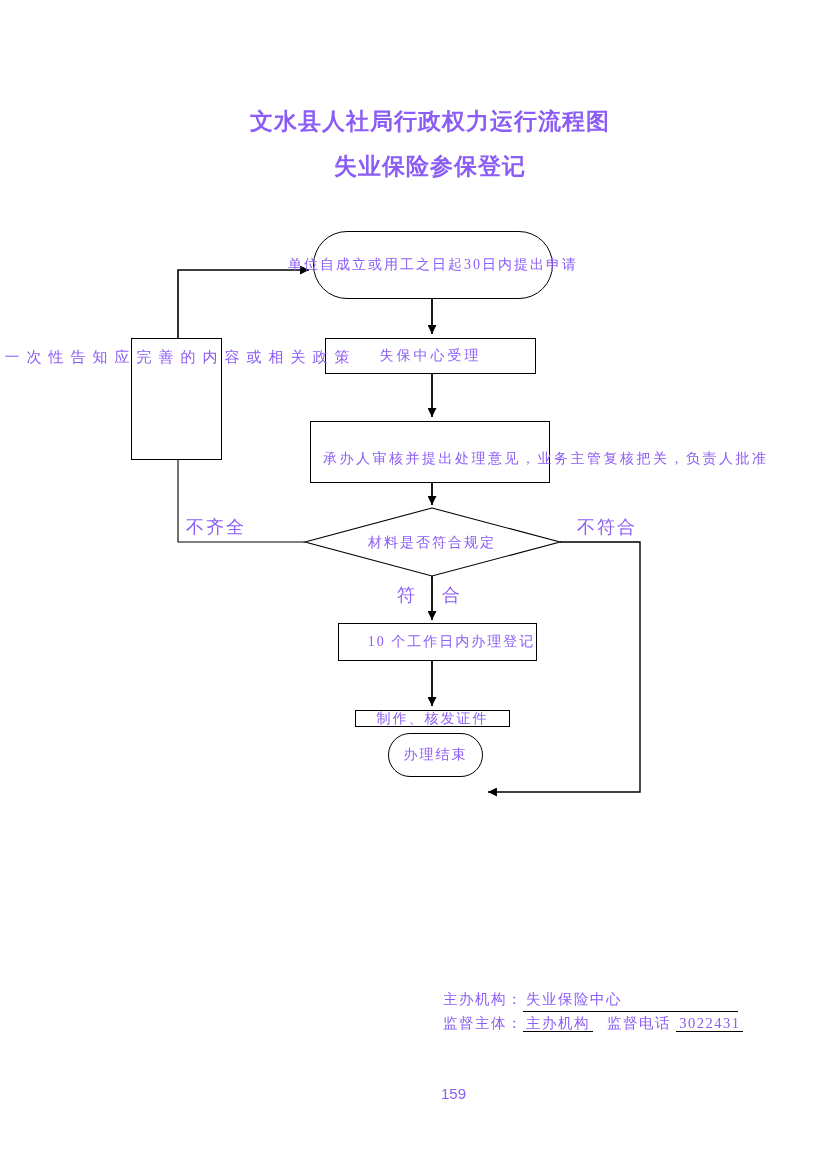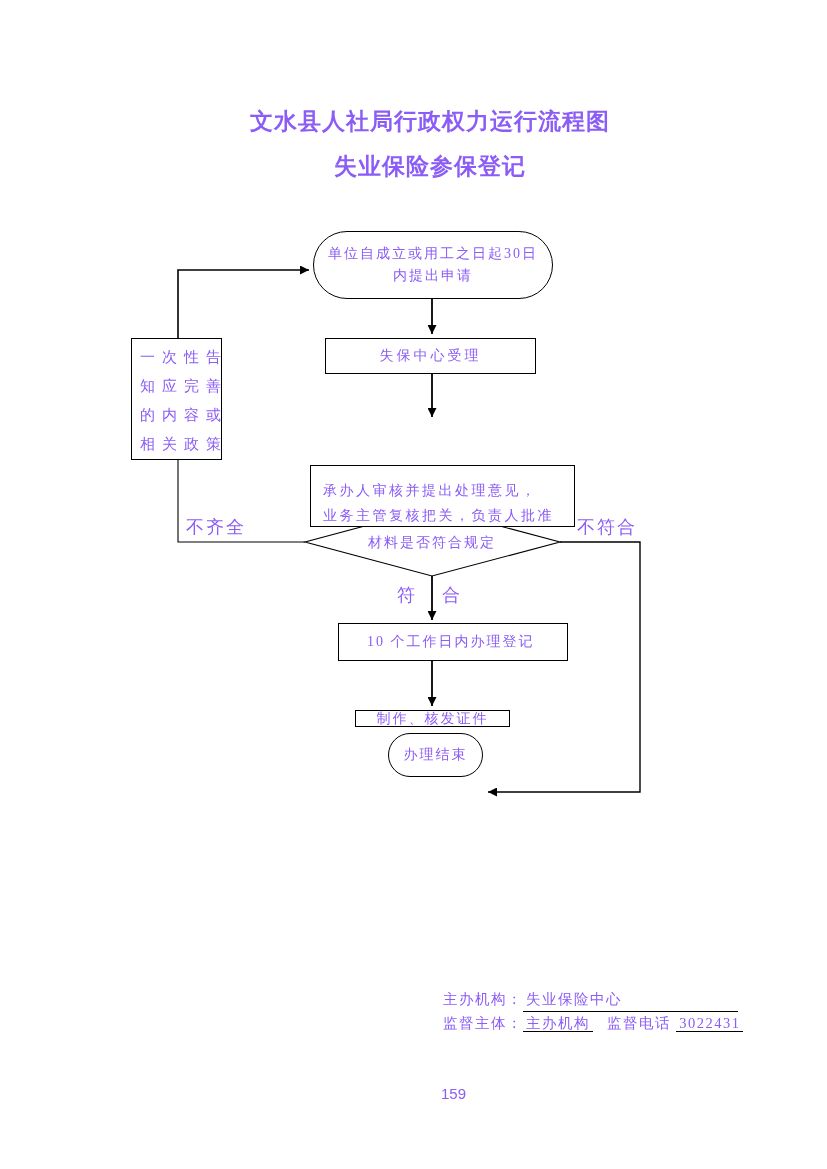--- a/index.html
+++ b/index.html
@@ -13,31 +13,31 @@
     font-family:"Liberation Sans", sans-serif; font-weight:bold;
     font-size:23px; letter-spacing:1px; white-space:nowrap;
   }
   #title1 { top:106px; }
   #title2 { top:151px; }
 
   svg.connectors { position:absolute; left:0; top:0; }
 
   .node {
     position:absolute; box-sizing:border-box; background:#fff;
-    border:1.5px solid #000; display:flex; flex-direction:column;
+    border:1.5px solid #000; display:flex; flex-direction:row;
     align-items:center; justify-content:center;
     font-size:14px; letter-spacing:3px; line-height:22px; white-space:nowrap;
   }
   #start-node  { left:313px; top:231px; width:240px; height:68px; border-radius:34px; letter-spacing:2px; }
   #accept-box  { left:325px; top:338px; width:211px; height:36px; }
-  #review-box  { left:310px; top:421px; width:265px; height:62px;
+  #review-box  { left:310px; top:421px; width:240px; height:62px;
                  align-items:flex-start; justify-content:flex-start;
-                 padding:12px 0 0 12px; line-height:25px; letter-spacing:2.5px;margin-top:44px; }
-  #register-box{ left:338px; top:623px; width:230px; height:38px;
-                 align-items:flex-start; padding-left:28px; letter-spacing:2px; }
+                 padding:24px 0 0 12px; line-height:25px; letter-spacing:2.5px; }
+  #register-box{ left:338px; top:623px; width:199px; height:38px;
+                 align-items:center; padding-left:28px; letter-spacing:2px; }
   #issue-box   { left:355px; top:710px; width:155px; height:17px; letter-spacing:2px; }
   #end-node    { left:388px; top:733px; width:95px; height:44px; border-radius:22px; letter-spacing:2px; }
   #notify-box  { left:131px; top:338px; width:91px; height:122px;
                  align-items:flex-start; padding:4px 0 0 8px;
                  font-size:15px; letter-spacing:7px; line-height:29px; }
 
   .diamond-label {
     position:absolute; left:332px; top:534px; width:200px; text-align:center;
     font-size:14px; letter-spacing:2px; white-space:nowrap;
   }

